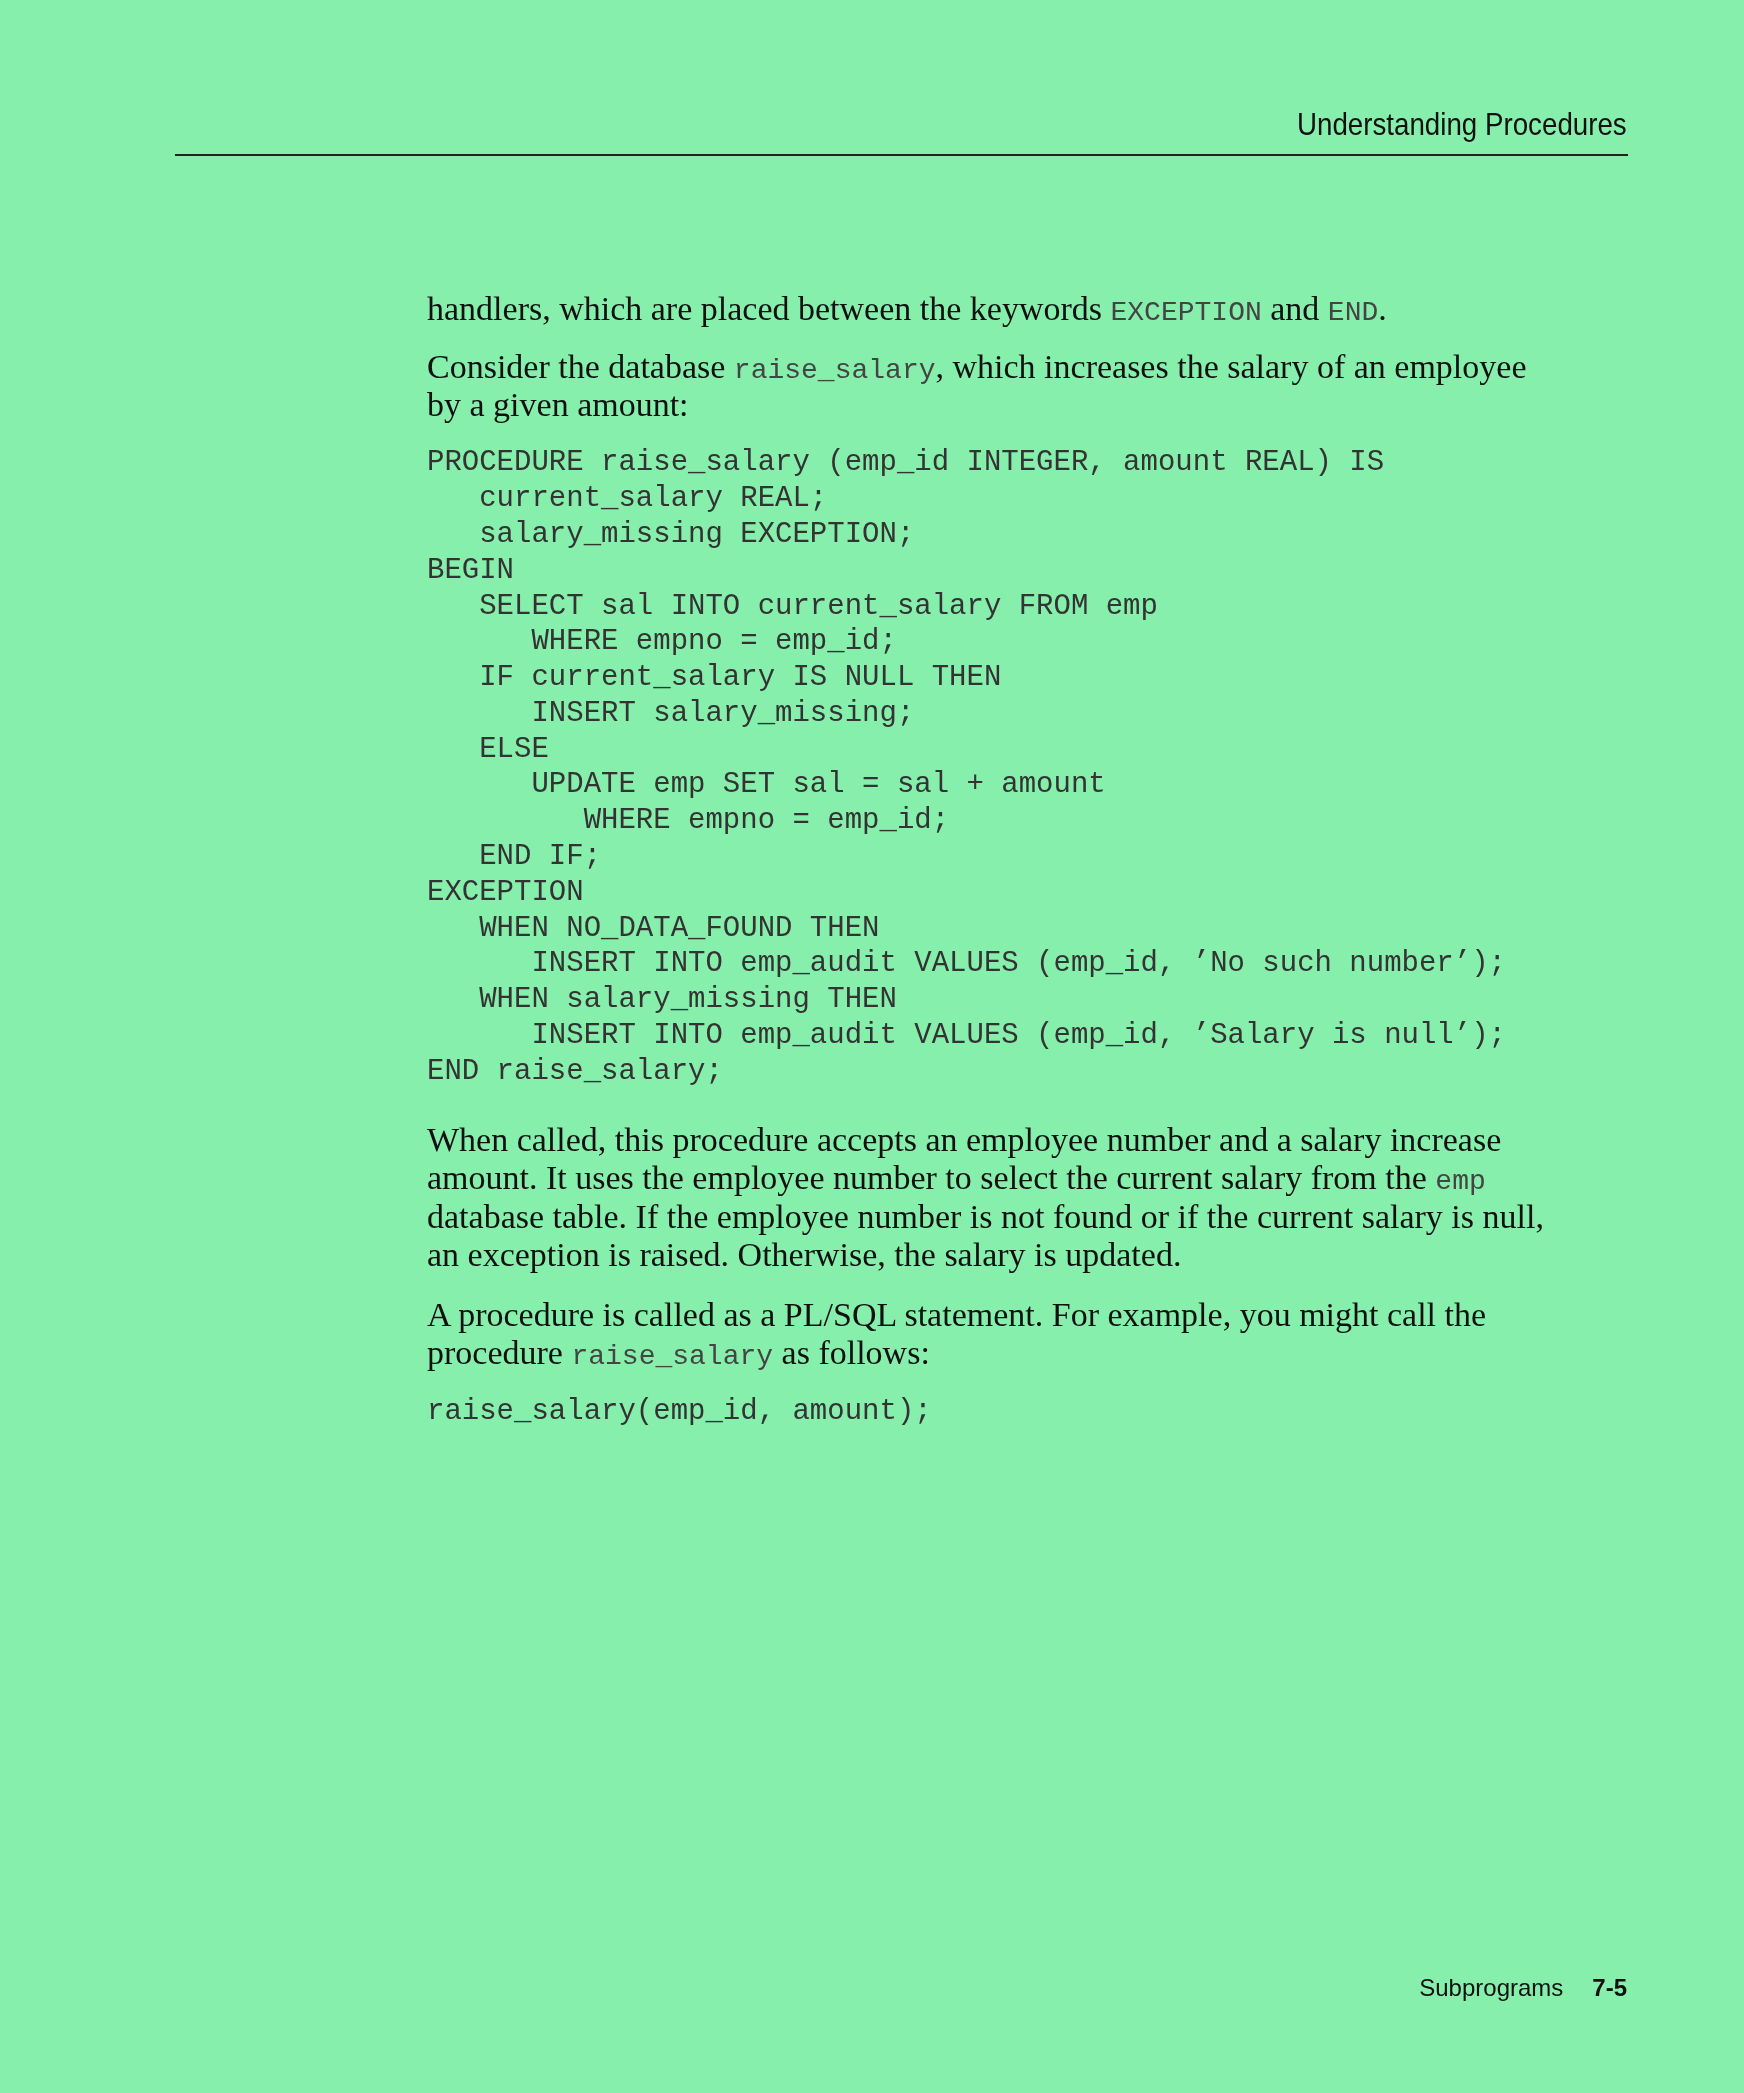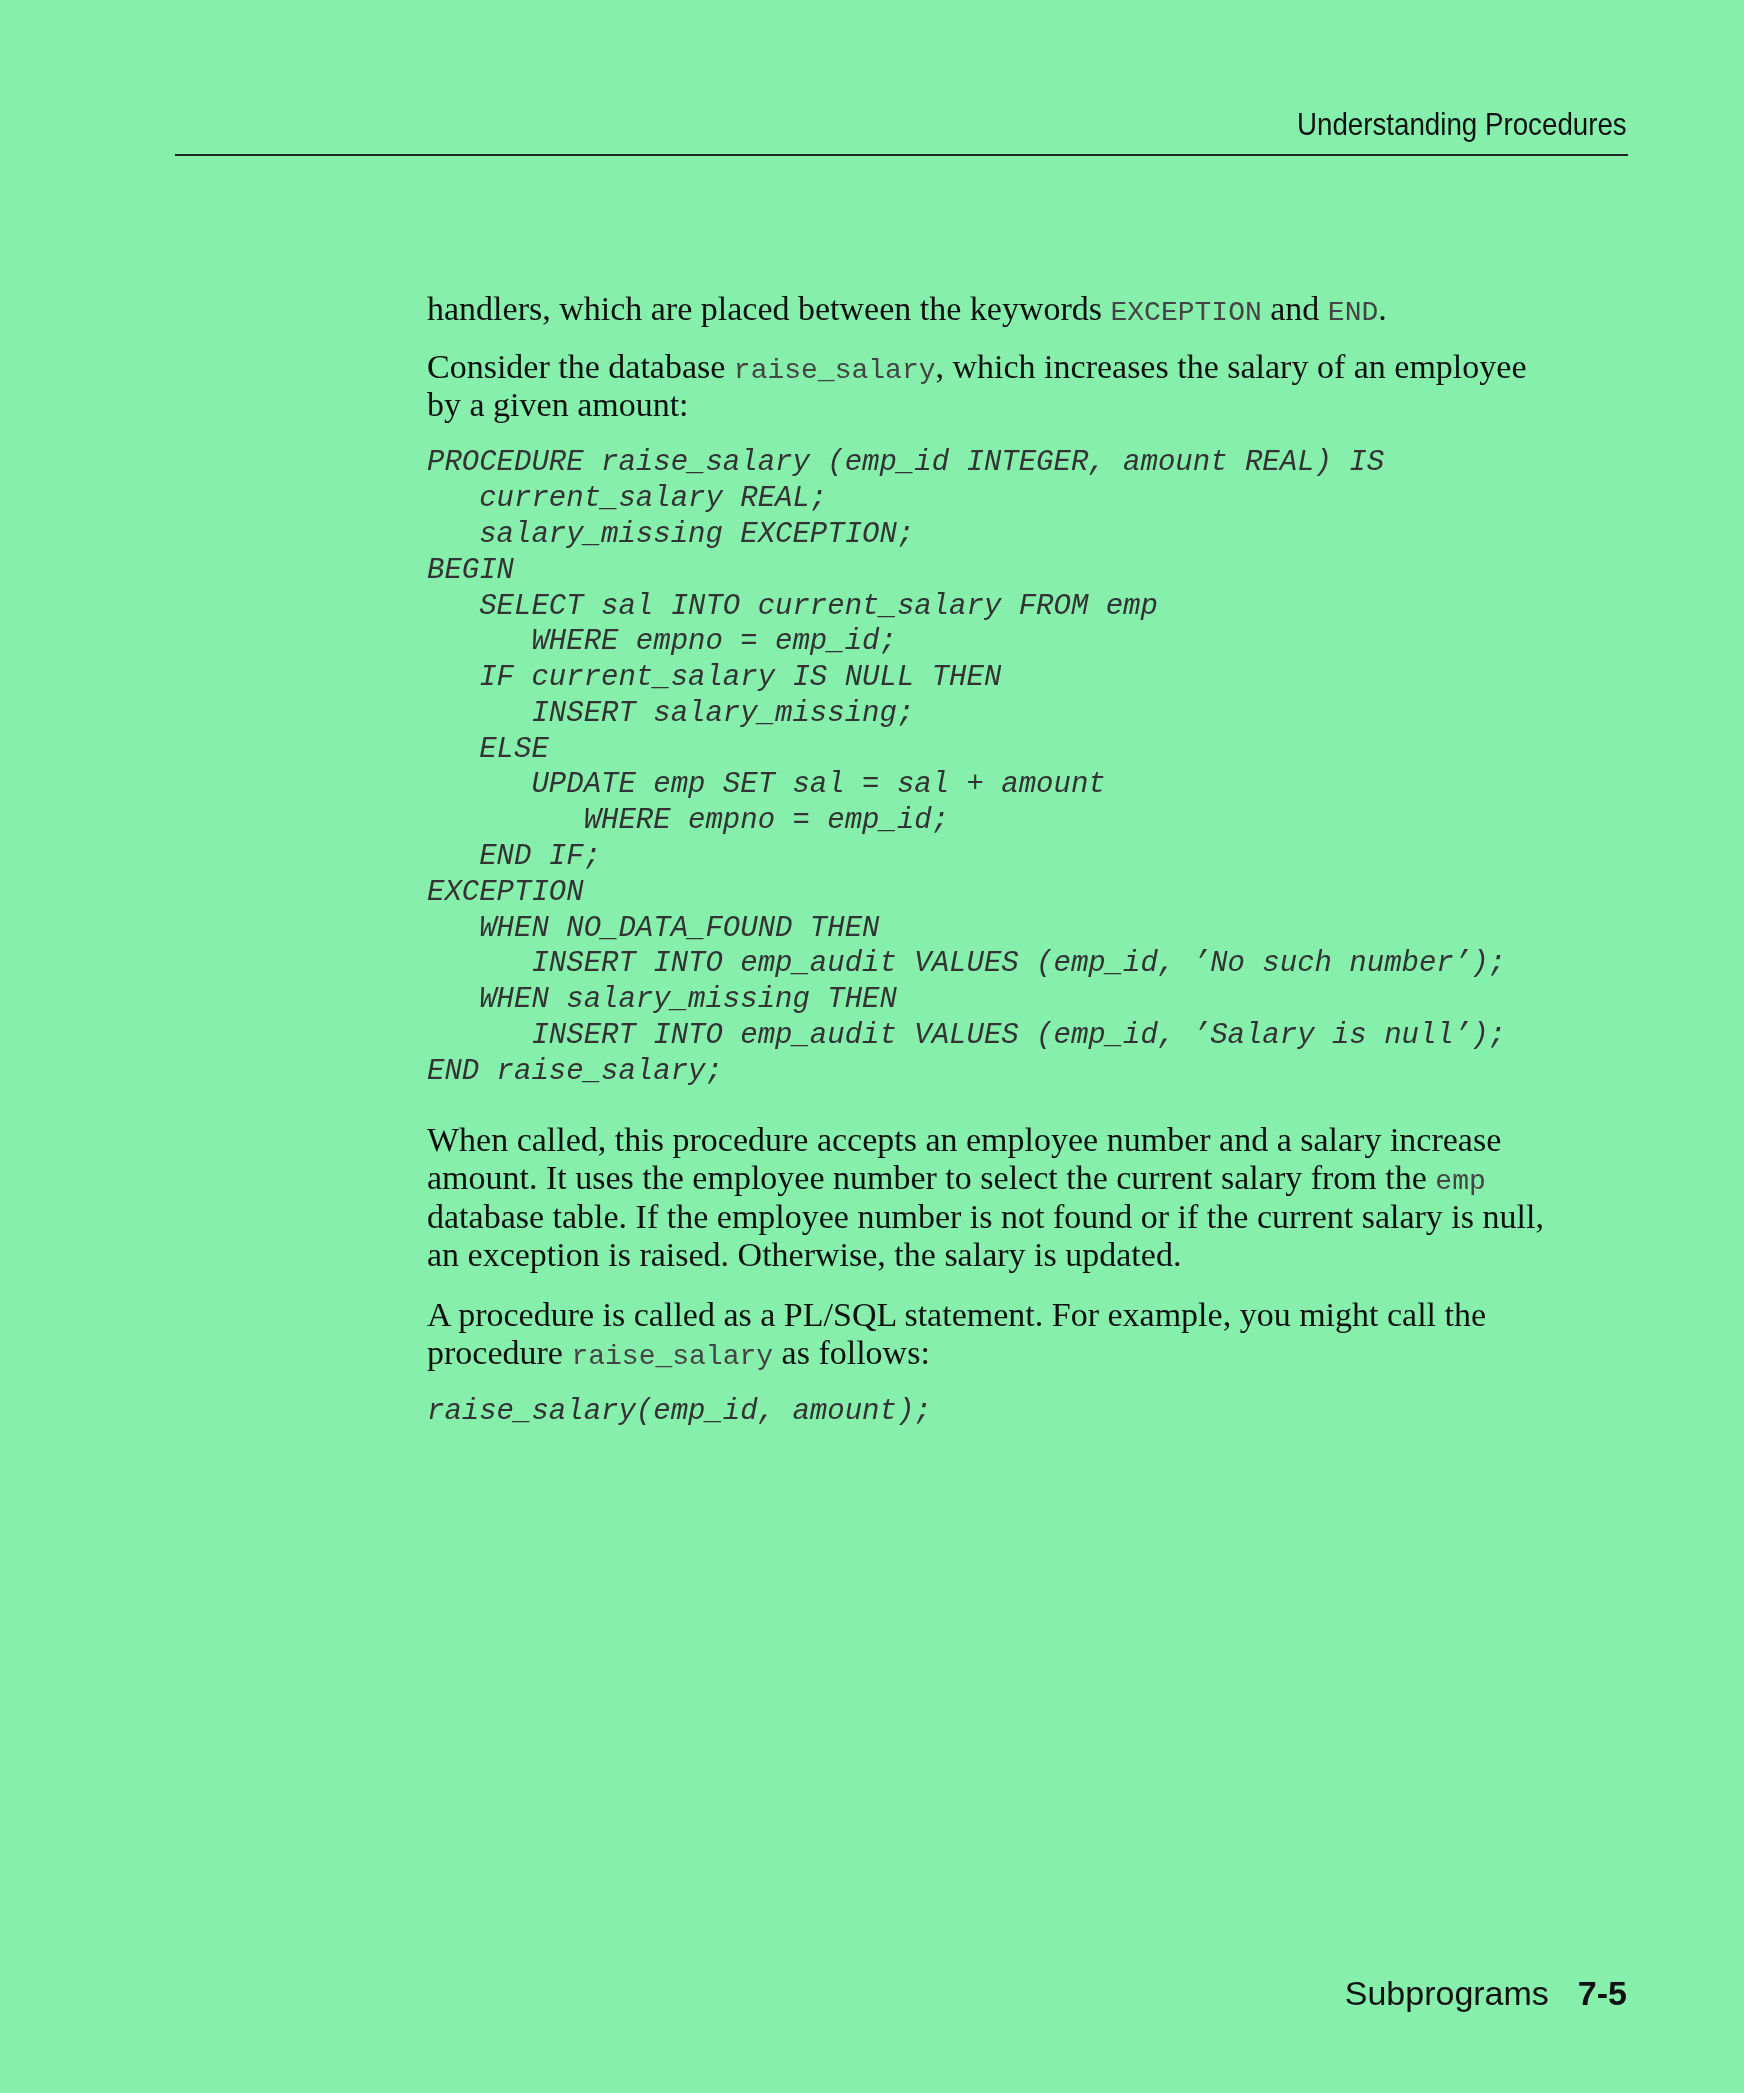--- a/index.html
+++ b/index.html
@@ -19,26 +19,26 @@
       position: absolute; left: 427px; white-space: nowrap;
       font-family: "Liberation Serif", serif; font-size: 34px; color: #111;
       line-height: 38px; height: 38px;
     }
     .line .mono {
       font-family: "Liberation Mono", monospace; font-size: 28px; color: #444;
     }
     .code-line {
       position: absolute; left: 427px; white-space: pre;
       font-family: "Liberation Mono", monospace; font-size: 29px; color: #333;
-      line-height: 36px; height: 36px; font-style: italic;
+      line-height: 36px; height: 36px;
     }
 
     .footer {
       position: absolute; right: 117px; top: 1974px; white-space: nowrap;
-      font-family: "Liberation Sans", sans-serif; font-size: 34px; color: #111;
+      font-family: "Liberation Sans", sans-serif; font-size: 24px; color: #111;
     }
     .footer .chapter { margin-right: 29px; }
     .footer .pagenum { font-weight: bold; }
   </style>
 </head>
 <body>
 
 <div class="page">
 
   <div class="running-head">Understanding Procedures</div>

